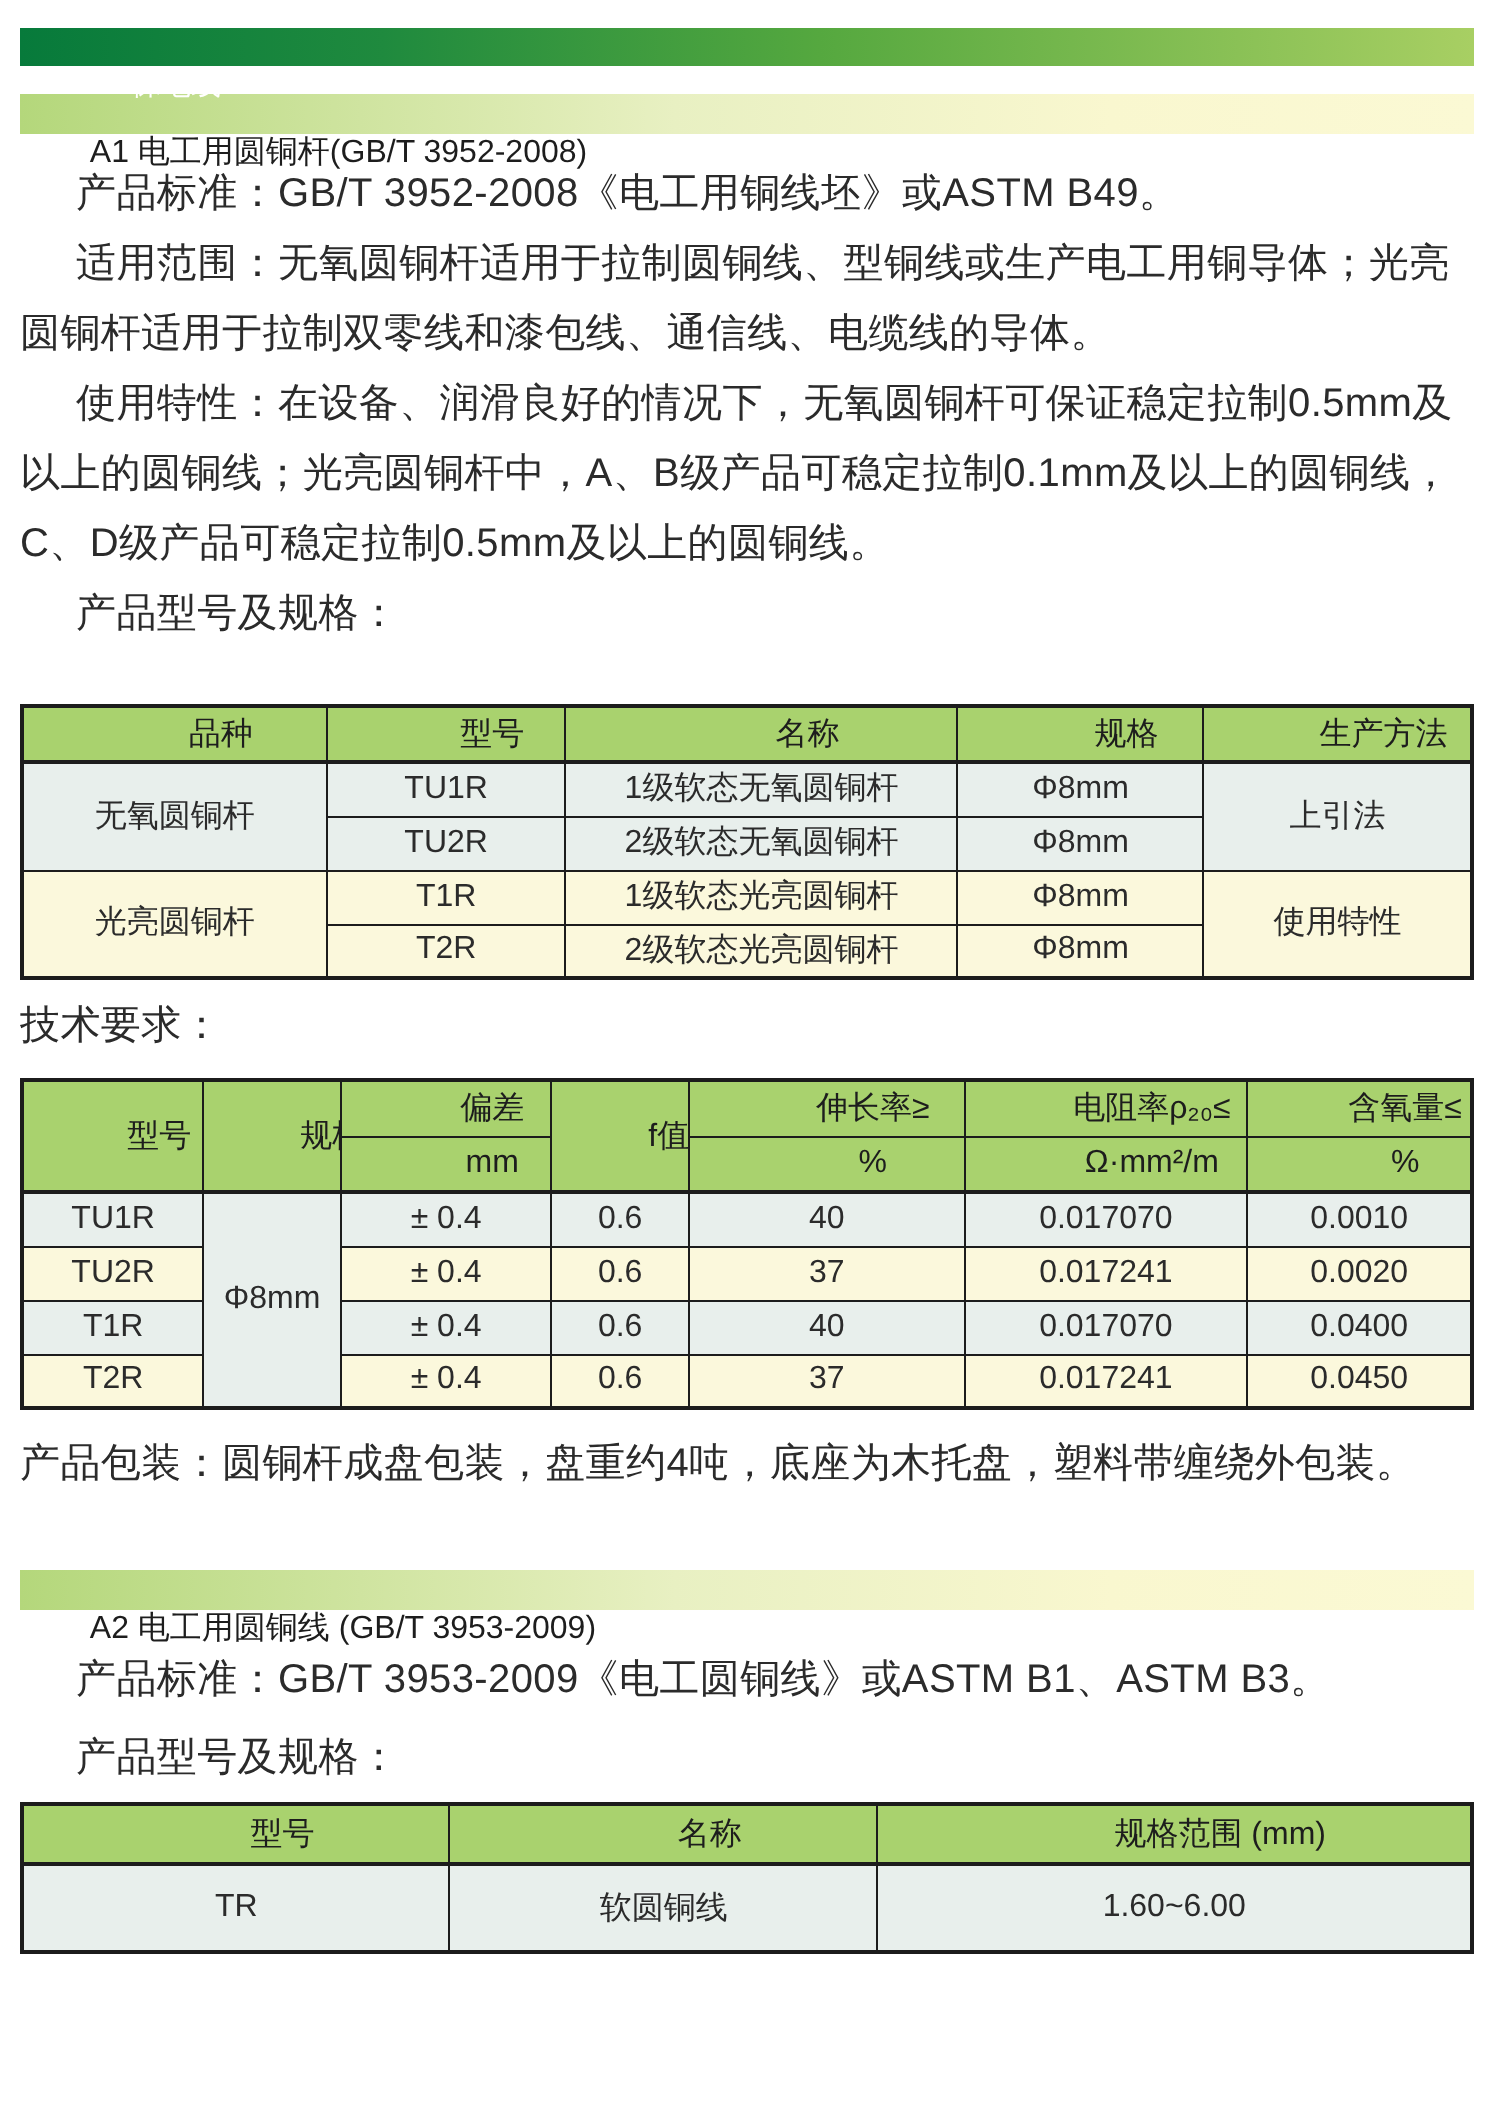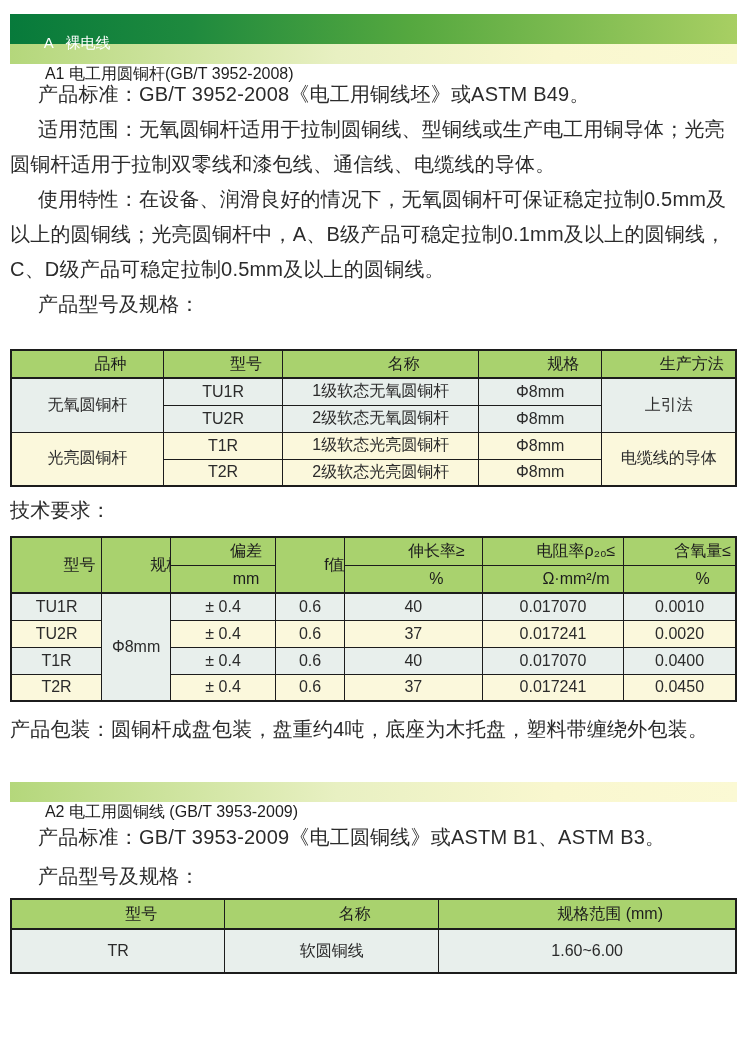--- a/index.html
+++ b/index.html
@@ -6,30 +6,30 @@
   html, body { margin: 0; padding: 0; background: #ffffff; }
   body {
     width: 753px; height: 1053px; overflow: hidden;
     font-family: "Liberation Sans", sans-serif;
     color: #2b2b2b;
   }
   .page { width: 753px; height: 1053px; padding: 0 16px 0 10px; }
 
   
   .banner {
-    margin-top: 14px; height: 30px; line-height: 19px;
+    margin-top: 14px; height: 19px; line-height: 19px;
     background: linear-gradient(to right, #077a3b 0%, #1f8a3e 25%, #55a83f 55%, #a8cf63 100%);
     color: #ffffff; font-size: 15px; padding-left: 18px; white-space: pre;
   }
   .section-band {
     height: 20px; line-height: 20px;
     background: linear-gradient(to right, #b4d77b 0%, #e8f0c2 45%, #f9f7cf 75%, #fbf9d4 100%);
     color: #1d1d1d; font-size: 16px; padding-left: 18px; white-space: pre;
   }
-  .band-a1 { margin-top: 0; }
+  .band-a1 { margin-top: 14px; }
   .band-a2 { margin-top: 35px; }
 
   
   .paras-a1 { margin-top: 13px; }
   .paras-a2 { margin-top: 18px; }
   p.body-text {
     margin: 0; font-size: 20px; line-height: 35px;
     text-indent: 28px; letter-spacing: 0.2px;
   }
   .paras-a2 p.body-text { margin-bottom: 4px; }
@@ -112,21 +112,21 @@
       <tr class="r-blue">
         <td>TU2R</td>
         <td>2级软态无氧圆铜杆</td>
         <td>Φ8mm</td>
       </tr>
       <tr class="r-cream">
         <td rowspan="2">光亮圆铜杆</td>
         <td>T1R</td>
         <td>1级软态光亮圆铜杆</td>
         <td>Φ8mm</td>
-        <td rowspan="2">电缆线的导体</td>
+        <td rowspan="2">使用特性</td>
       </tr>
       <tr class="r-cream">
         <td>T2R</td>
         <td>2级软态光亮圆铜杆</td>
         <td>Φ8mm</td>
       </tr>
     </tbody>
   </table>
 
   <p class="body-text flush tech-label">技术要求：</p>

